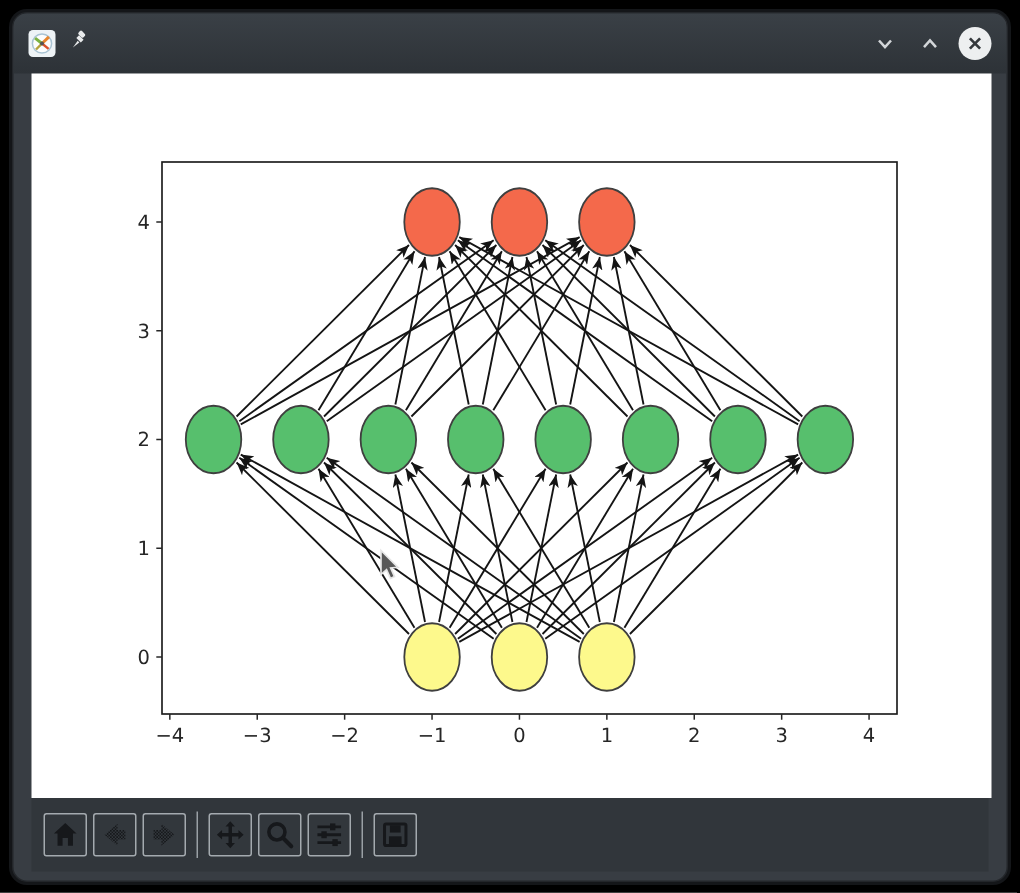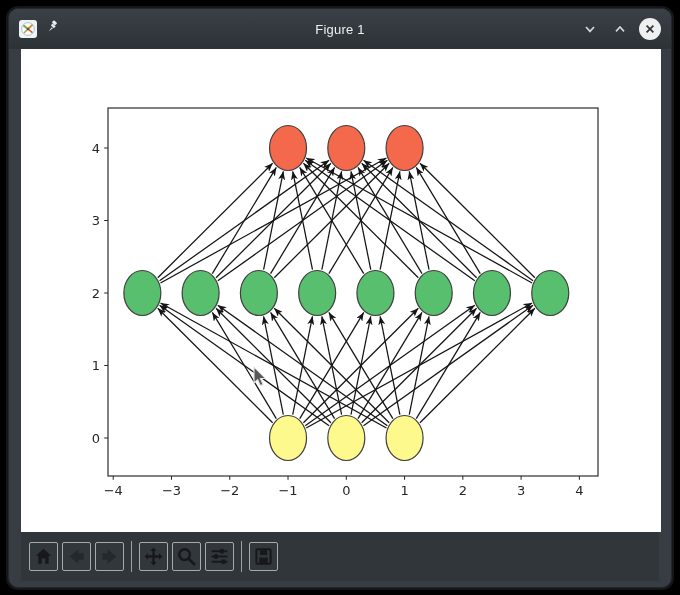--- a/index.html
+++ b/index.html
@@ -48,21 +48,20 @@
       <span>
         <svg width="14" height="14" viewBox="0 0 14 14">
           <g fill="#e9ebec">
             <rect x="6.2" y="1.2" width="4.6" height="3.2" rx="1" transform="rotate(45 8.5 2.8)"></rect>
             <rect x="5.2" y="4.6" width="4.2" height="2.6" transform="rotate(45 7.3 5.9)"></rect>
             <path d="M5.8 7.2 L6.9 8.3 L2.6 11.6 Z"></path>
           </g>
         </svg>
       </span>
     </div>
-    <div class="tb-title">Figure 1</div>
     <div class="tb-right">
       <button class="tb-ctl">
         <svg width="18" height="18" viewBox="0 0 18 18">
           <polyline points="5,7 9,11.4 13,7" fill="none" stroke="#d2d5d8" stroke-width="1.7"></polyline>
         </svg>
       </button>
       <button class="tb-ctl">
         <svg width="18" height="18" viewBox="0 0 18 18">
           <polyline points="5,11.4 9,7 13,11.4" fill="none" stroke="#d2d5d8" stroke-width="1.7"></polyline>
         </svg>

